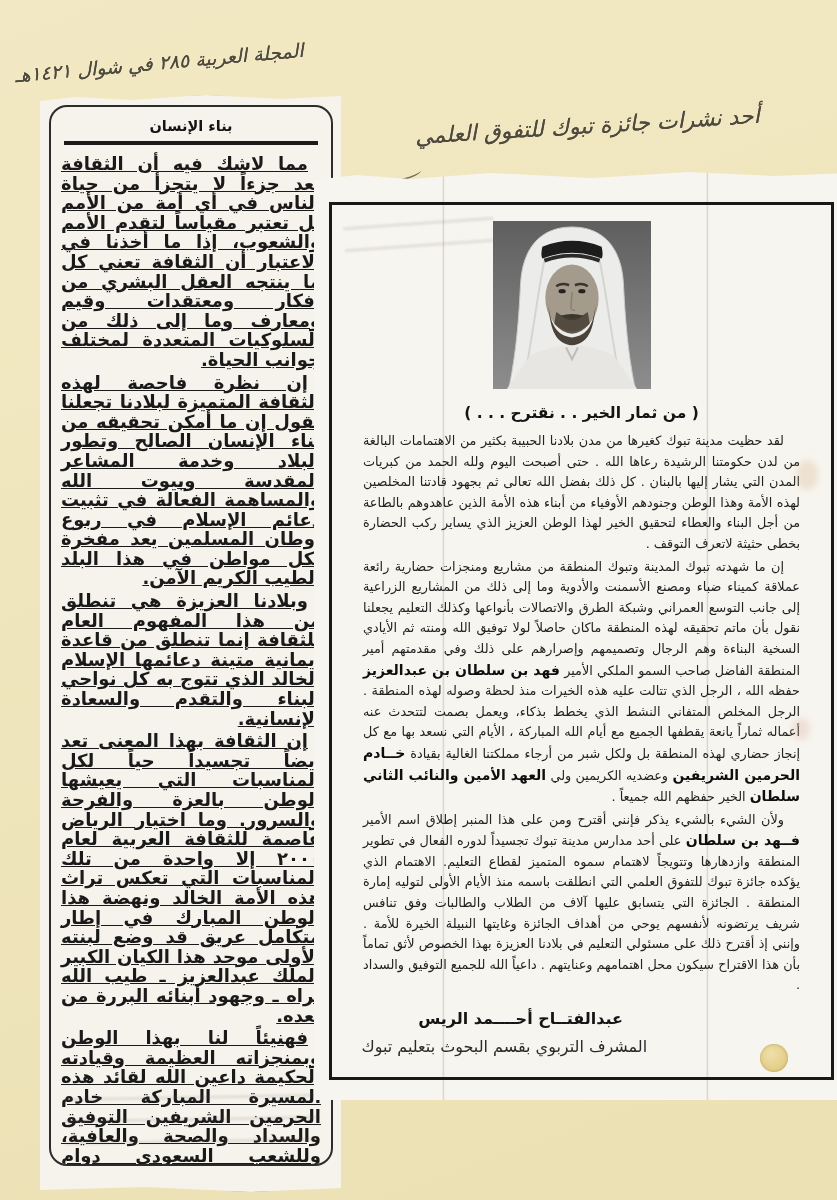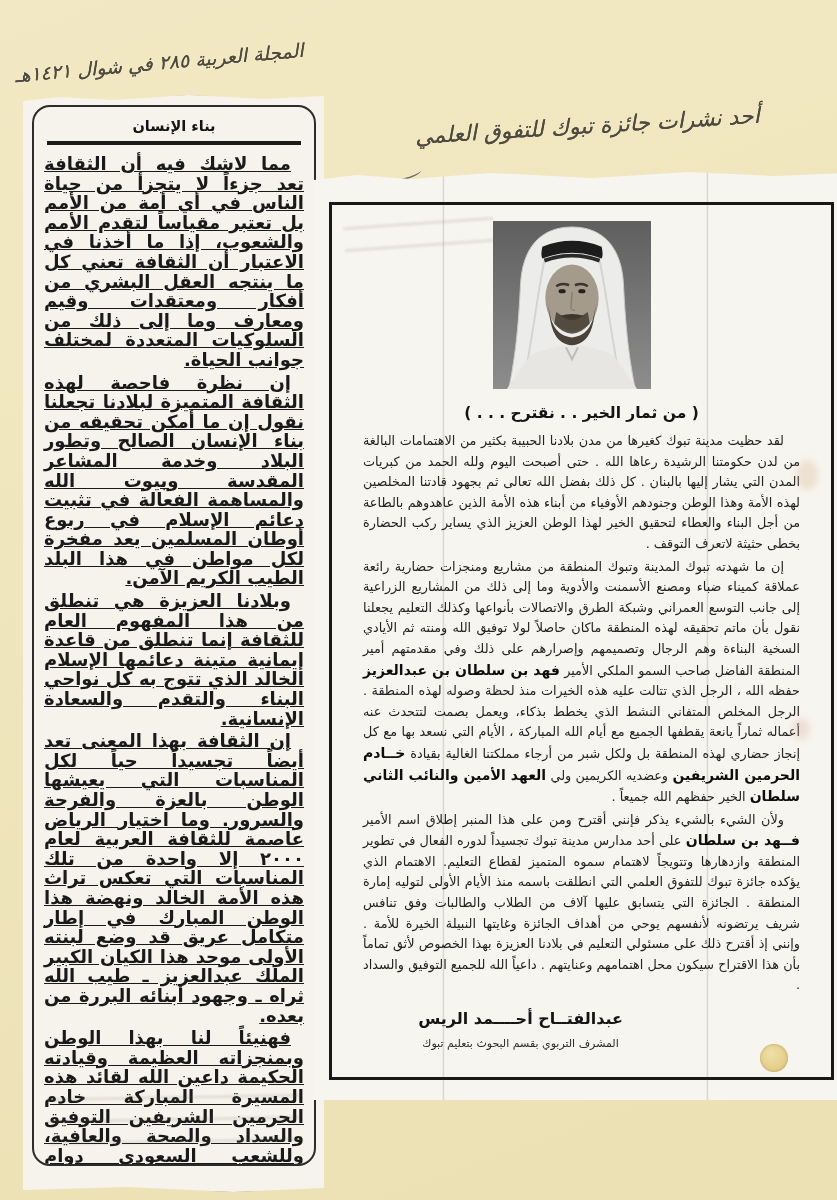--- a/index.html
+++ b/index.html
@@ -19,21 +19,21 @@
   .hw-underline{
     position:absolute;left:352px;top:168px;width:70px;height:14px;
     border-bottom:2px solid #56524a;border-radius:0 0 60% 40%;transform:rotate(-8deg);opacity:.8;
   }
   
   .paper{
     position:absolute;background:#f6f3ec;
     box-shadow:1px 2px 5px rgba(95,80,35,.5),-1px 0 2px rgba(95,80,35,.25);
   }
   #left-paper{
-    left:23px;top:95px;width:301px;height:1097px;
+    left:40px;top:95px;width:301px;height:1097px;
     clip-path:polygon(0 6px,12% 2px,30% 5px,55% 0,80% 4px,100% 1px,100% calc(100% - 4px),70% 100%,35% calc(100% - 5px),0 calc(100% - 2px));
   }
   #left-frame{
     position:absolute;left:9px;right:8px;top:10px;bottom:26px;
     border:2.5px solid #2c2c2c;border-radius:18px;padding:6px 10px 8px;
     direction:rtl;overflow:hidden;
   }
   #left-header{
     text-align:center;font-weight:bold;font-size:14.5px;color:#141414;
     padding:5px 0 7px;
@@ -62,21 +62,21 @@
     text-align:center;font-weight:bold;font-size:15.5px;color:#141414;
     margin:15px 0 9px;
   }
   #right-body .para{
     margin:0 16px 2px;font-size:12.8px;line-height:20.6px;font-weight:500;
     color:#222;text-align:justify;text-indent:16px;
   }
   #right-body .bold-name{font-weight:800;font-size:14px;color:#0e0e0e;}
   #right-signature{margin:13px 36% 0 10%;text-align:center;}
   #sig-name{font-weight:bold;font-size:16px;color:#151515;white-space:nowrap;}
-  #sig-role{font-size:11px;color:#2a2a2a;margin-top:9px;white-space:nowrap;}
+  #sig-role{font-size:16px;color:#2a2a2a;margin-top:9px;white-space:nowrap;}
   
   .crease{position:absolute;top:0;bottom:0;width:3px;
     background:linear-gradient(to right,rgba(120,110,90,0) 0,rgba(120,110,90,.22) 50%,rgba(255,255,255,.5) 100%);}
   .ghost{
     position:absolute;opacity:.14;filter:blur(1.2px);pointer-events:none;
     background:repeating-linear-gradient(to bottom,transparent 0 8px,#6b6558 8px 11px,transparent 11px 22px);
   }
   #glue-spot{
     position:absolute;left:760px;top:1044px;width:28px;height:28px;border-radius:50%;
     background:radial-gradient(circle at 40% 35%,#f0e0a8,#e2cd86 70%,#d8bf74);

